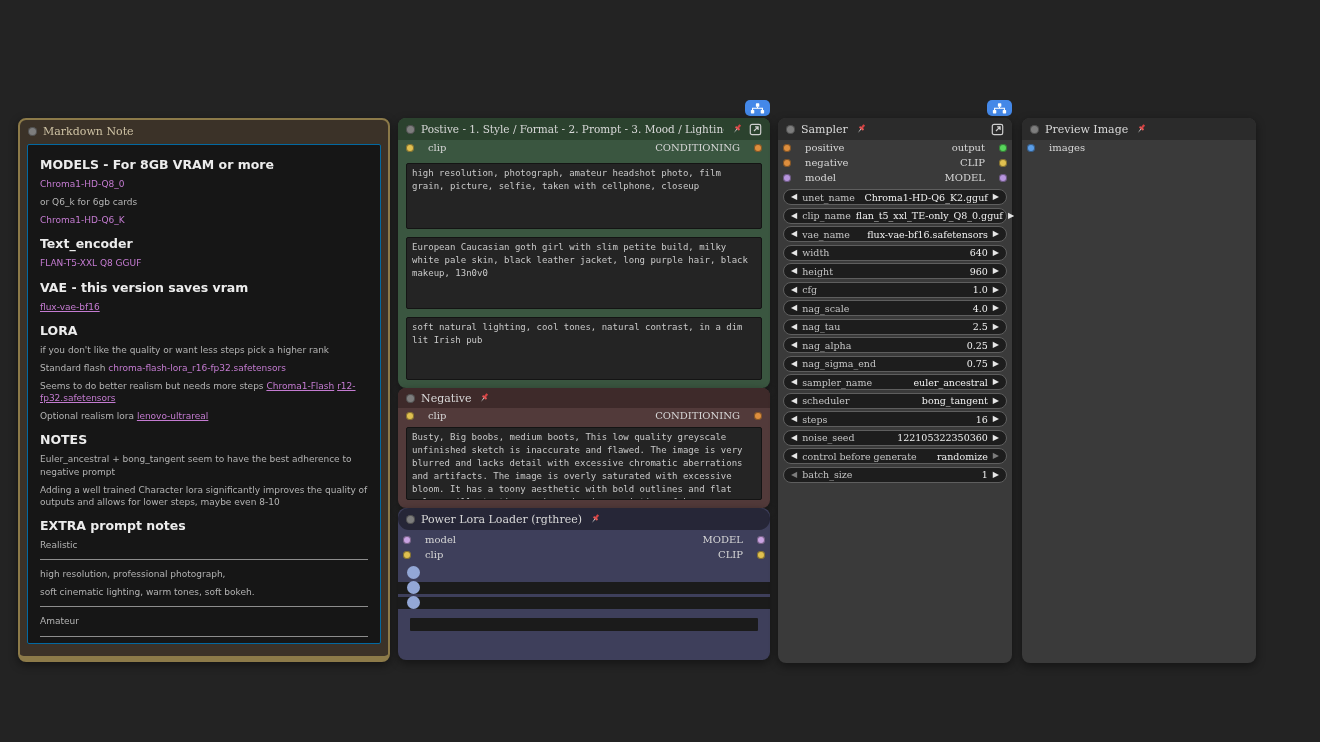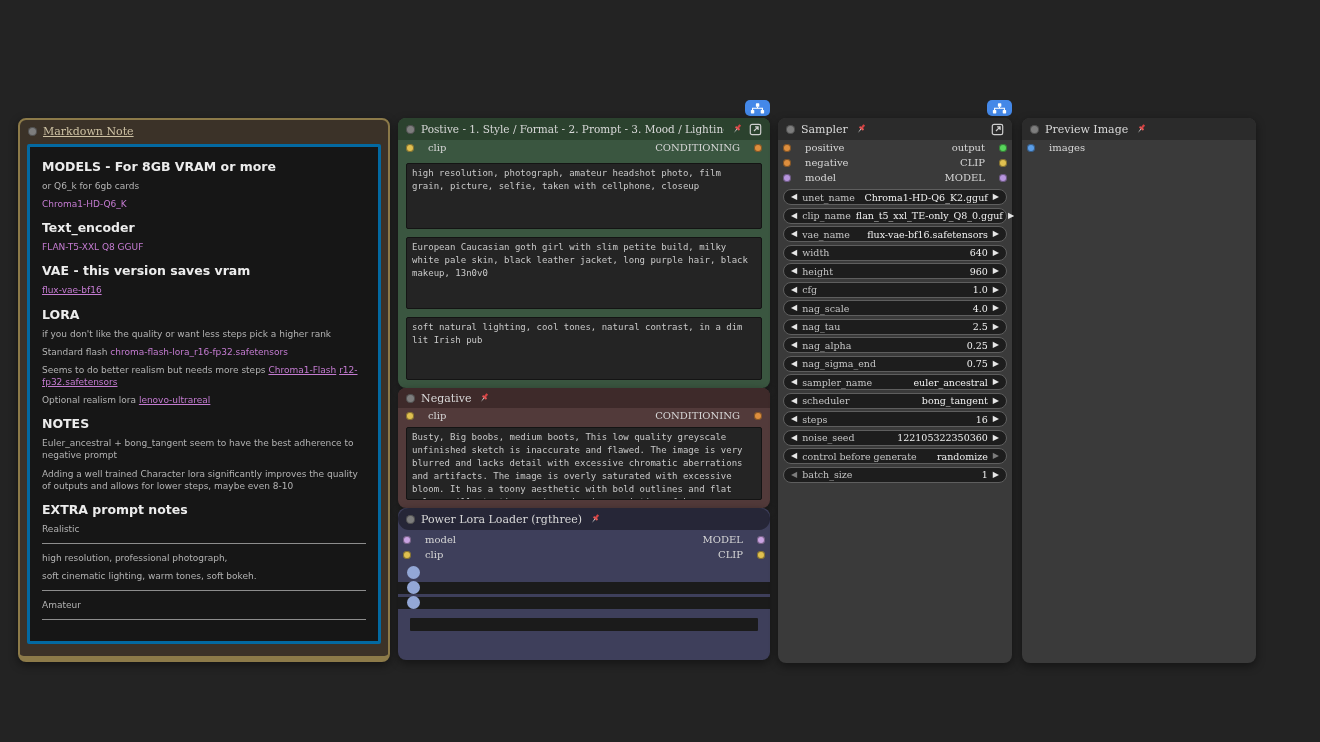--- a/index.html
+++ b/index.html
@@ -12,22 +12,22 @@
   .expand-icon{margin-left:auto;flex:none;display:inline-flex;cursor:pointer;}
   .node-body{position:relative;border-radius:0 0 8px 8px;height:calc(100% - 22px);box-sizing:border-box;}
   .io-row{display:flex;justify-content:space-between;align-items:center;padding:2px 5px;font-size:10px;color:#d6d6d6;}
   .port{display:flex;align-items:center;gap:14px;}
   .dot{width:8px;height:8px;border-radius:50%;flex:none;box-shadow:inset 0 0 0 1px rgba(0,0,0,.4);}
   .dot.yellow{background:#e0c050}.dot.orange{background:#dd8e3e}.dot.purple{background:#b795dd}
   .dot.green{background:#58d55c}.dot.blue{background:#5b9ee8}.dot.lilac{background:#c9a3e2}
   textarea{display:block;width:calc(100% - 0px);box-sizing:border-box;background:#242424;border:1px solid #141414;border-radius:2px;color:#c9c9c9;font-family:"DejaVu Sans Mono",monospace;font-size:9px;line-height:1.45;resize:none;padding:3px 5px;overflow:hidden;}
   
   .md-node{background:#3b3228;border:2px solid #8c7a49;border-bottom-width:6px;box-sizing:border-box;}
-  .md-node .node-header{color:#cdc1a3;text-decoration:underline;}
-  .md-content{margin:2px 7px 6px;background:#161616;border:3px solid #0369a1;border-radius:2px;height:calc(100% - 36px);box-sizing:border-box;padding:2px 12px 6px;overflow:hidden;font-family:"DejaVu Sans",sans-serif;}
+  .md-node .node-header{color:#cdc1a3;}
+  .md-content{margin:2px 7px 6px;background:#161616;border:1px solid #0369a1;border-radius:2px;height:calc(100% - 36px);box-sizing:border-box;padding:2px 12px 6px;overflow:hidden;font-family:"DejaVu Sans",sans-serif;}
   .md-h2{color:#ececec;font-size:12.5px;font-weight:bold;margin:10px 0 4px;}
   .md-p{color:#b3b3b3;font-size:9px;margin:6px 0;line-height:1.35;}
   .md-hr{border-top:1px solid #8d8d8d;margin:8px 0;height:0;}
   .md-link{color:#c47bd1;cursor:pointer;}
   .md-link.u{text-decoration:underline;}
   
   .pos-node{background:#3a5640;}
   .pos-node .node-header{background:#2b422e;border-radius:8px 8px 0 0;}
   .pos-body{display:flex;flex-direction:column;gap:8px;padding:0 8px 8px;height:calc(100% - 22px);box-sizing:border-box;}
   .pos-body .io-row{padding:2px 0;}
@@ -79,20 +79,21 @@
       </svg>
   </div>
 
   <div class="node md-node" style="left:18px;top:118px;width:372px;height:544px;">
     <div class="node-header">
       <span class="collapse-dot"></span>
       <span class="node-title">Markdown Note</span>
     </div>
     <div class="md-content">
         <div class="md-h2">MODELS - For 8GB VRAM or more</div>
+        <div class="md-p"><span class="md-link">Chroma1-HD-Q8_0</span></div>
         <div class="md-p">or Q6_k for 6gb cards</div>
         <div class="md-p"><span class="md-link">Chroma1-HD-Q6_K</span></div>
         <div class="md-h2">Text_encoder</div>
         <div class="md-p"><span class="md-link">FLAN-T5-XXL Q8 GGUF</span></div>
         <div class="md-h2">VAE - this version saves vram</div>
         <div class="md-p"><span class="md-link u">flux-vae-bf16</span></div>
         <div class="md-h2">LORA</div>
         <div class="md-p">if you don't like the quality or want less steps pick a higher rank</div>
         <div class="md-p"><span>Standard flash </span><span class="md-link">chroma-flash-lora_r16-fp32.safetensors</span></div>
         <div class="md-p"><span>Seems to do better realism but needs more steps </span><span class="md-link u">Chroma1-Flash</span><span> </span><span class="md-link u">r12-fp32.safetensors</span></div>

